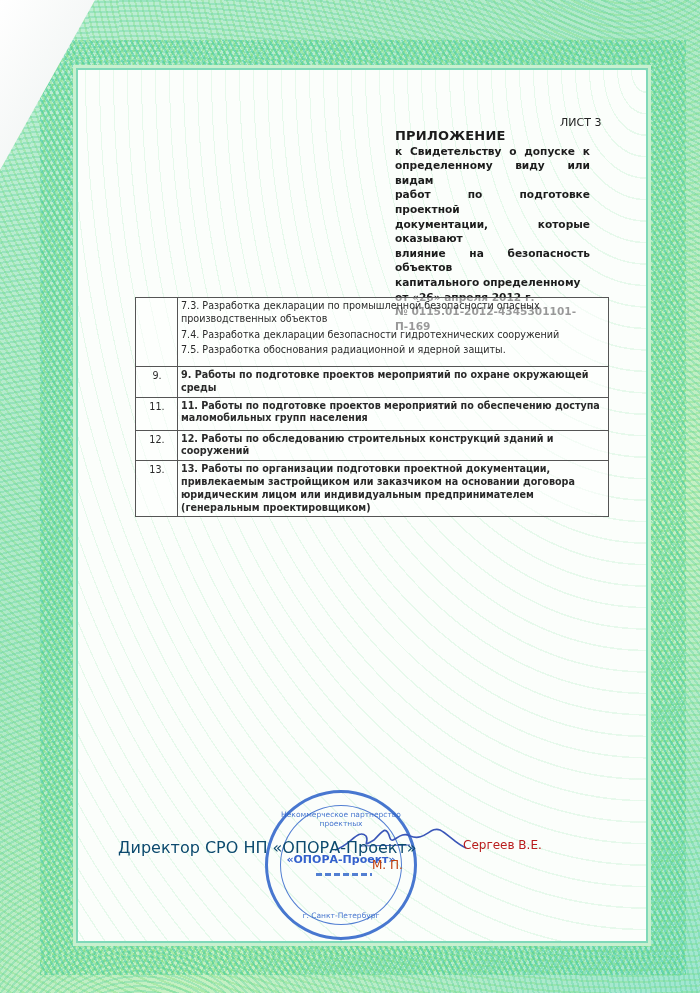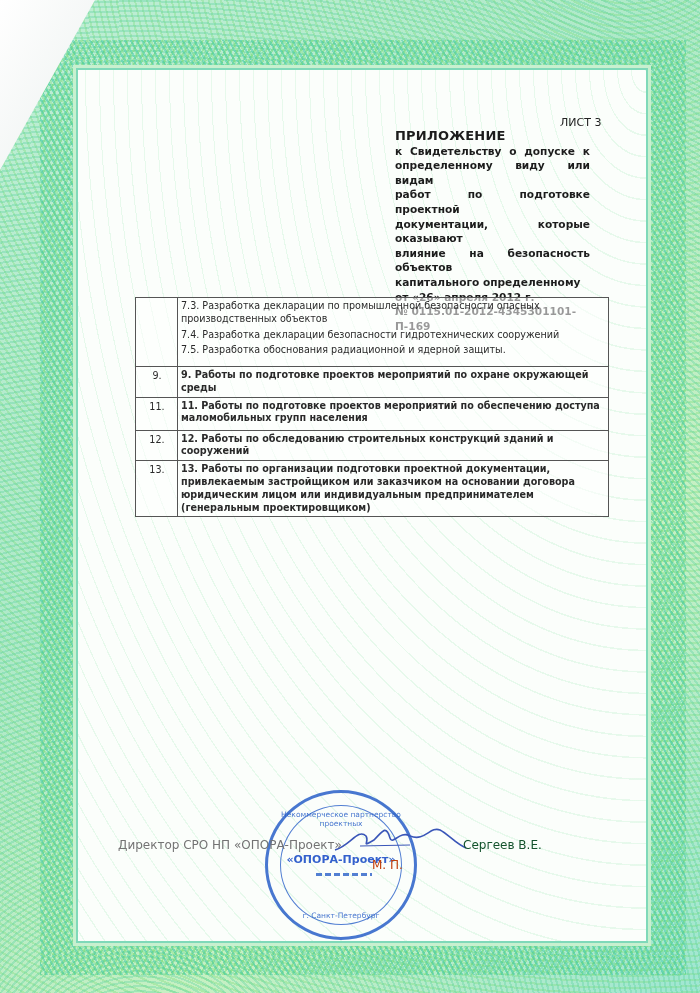--- a/index.html
+++ b/index.html
@@ -59,25 +59,25 @@
   table.works td {
     border: 1px solid #555; vertical-align: top; padding: 2px 2px 2px 3px;
     line-height: 12.8px;
   }
   table.works td.num { width: 36px; text-align: center; padding-top: 3px; }
   table.works td.txt.bold { font-weight: bold; }
   .sub { display: block; padding: 0 0 3px 0; }
 
   .signature-line {
     position: absolute; left: 118px; top: 838px;
-    font-size: 12px; color: #737373;
+    font-size: 16px; color: #0c4a6e;
   }
   .signer {
     position: absolute; left: 463px; top: 838px;
-    font-size: 12px; color: #14532d;
+    font-size: 12px; color: #b91c1c;
   }
   .mp {
     position: absolute; left: 372px; top: 858px;
     font-size: 12px; color: #c2410c;
   }
   .stamp {
     position: absolute; left: 265px; top: 790px; width: 152px; height: 150px;
     border-radius: 50%;
     border: 3px solid rgba(40,95,200,0.85);
     box-sizing: border-box;

